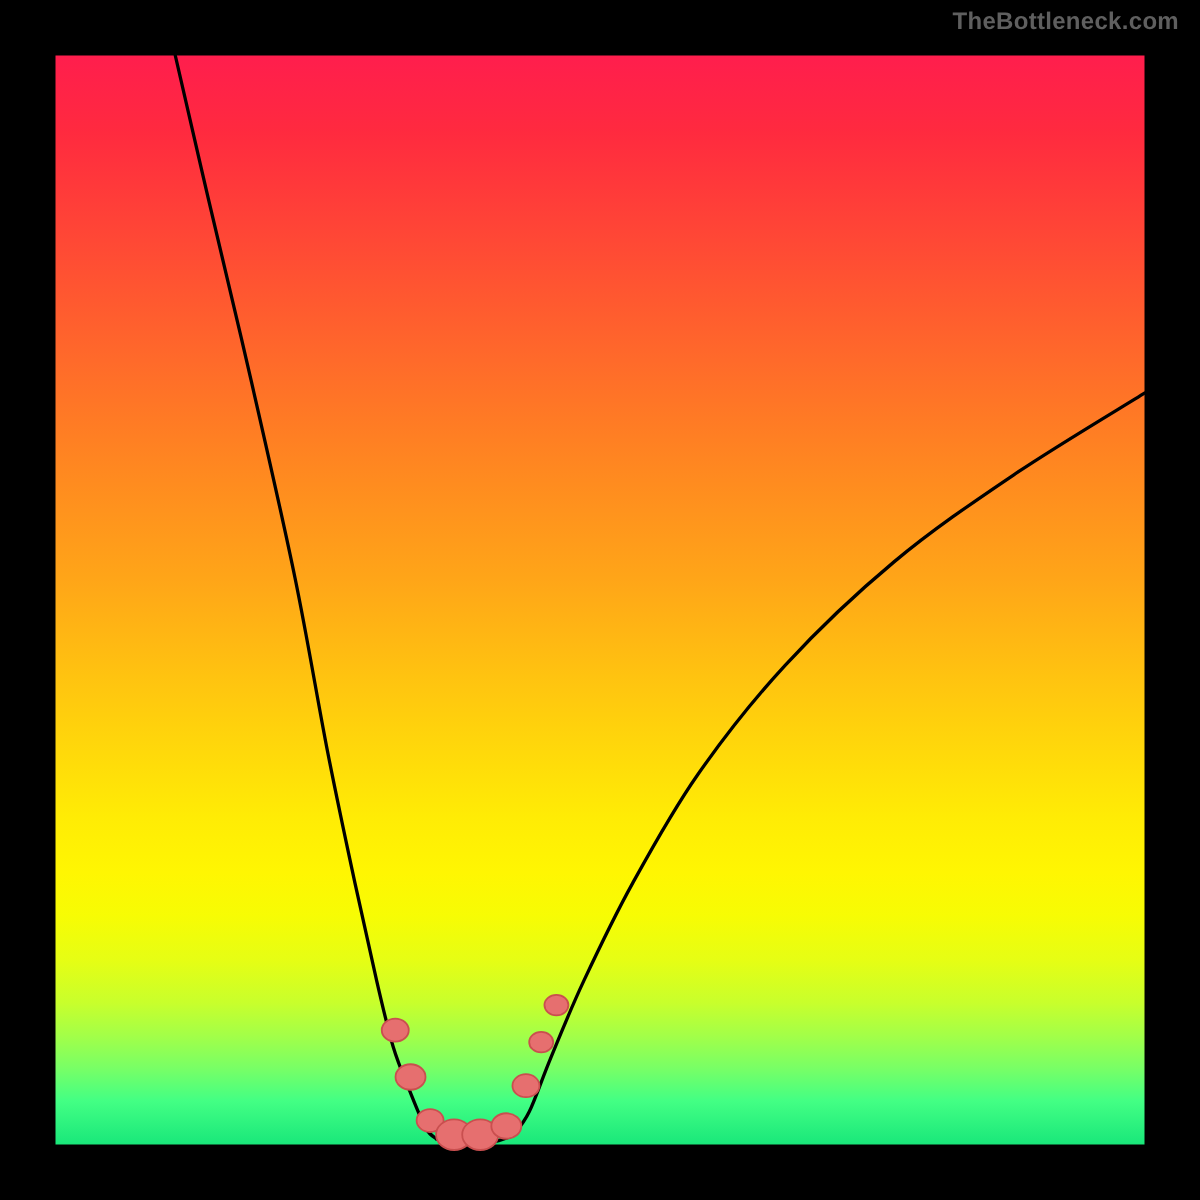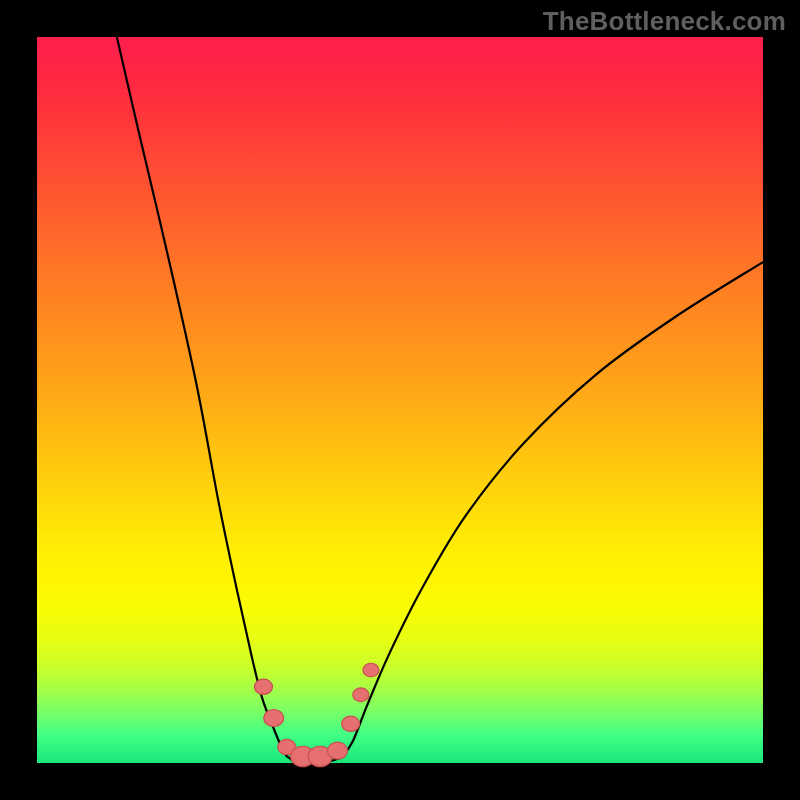--- a/index.html
+++ b/index.html
@@ -62,21 +62,21 @@
   .marker {
     fill: #e66f6f;
     stroke: #c94f4f;
     stroke-width: 1.2;
   }
   .watermark {
     position: absolute;
     top: 6px;
     right: 14px;
     color: #5f5f5f;
-    font-size: 26px;
+    font-size: 16px;
     font-weight: 600;
     letter-spacing: 0.2px;
     font-family: Arial, Helvetica, sans-serif;
   }
   .bottom-axis {
     position: absolute;
     left: 37px;
     top: 763px;
     width: 726px;
     height: 37px;

